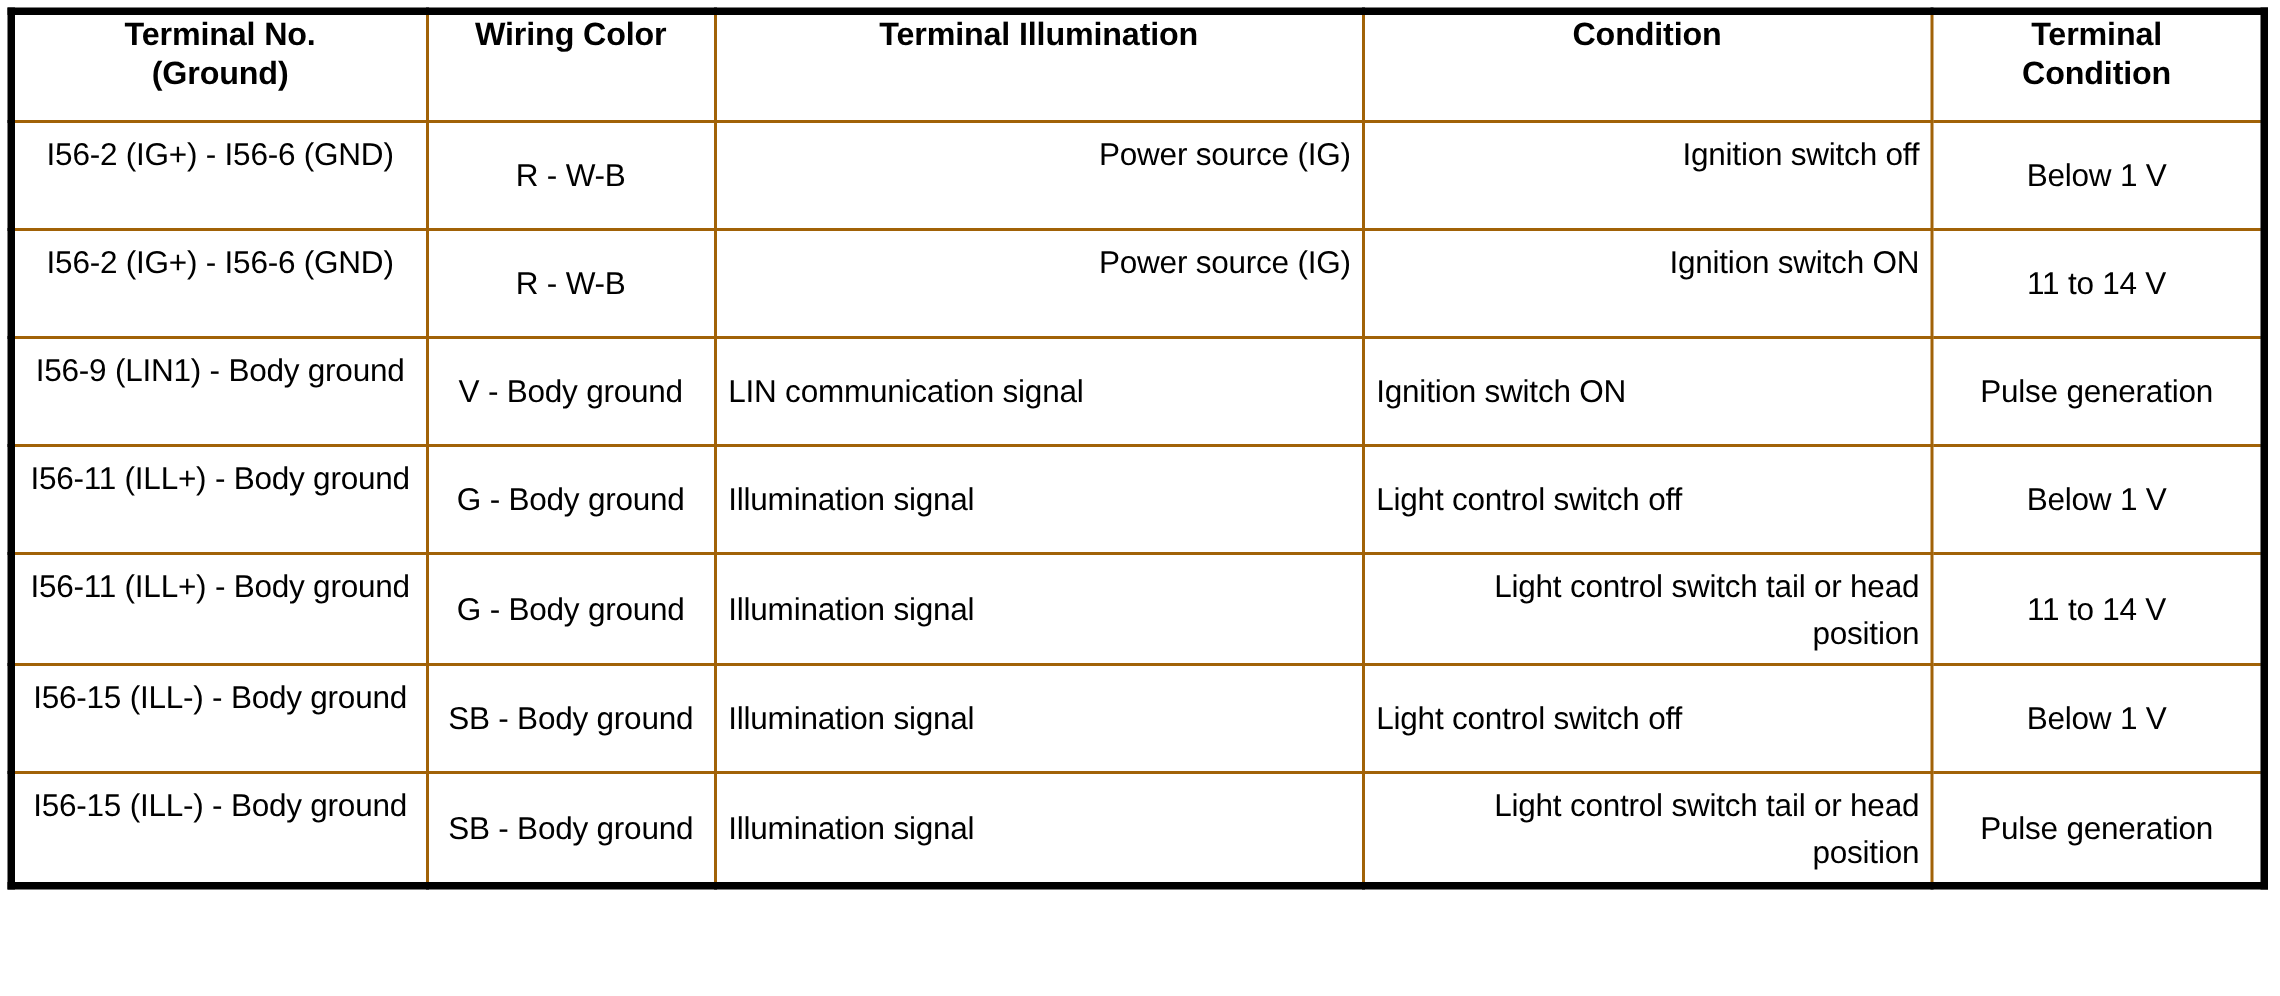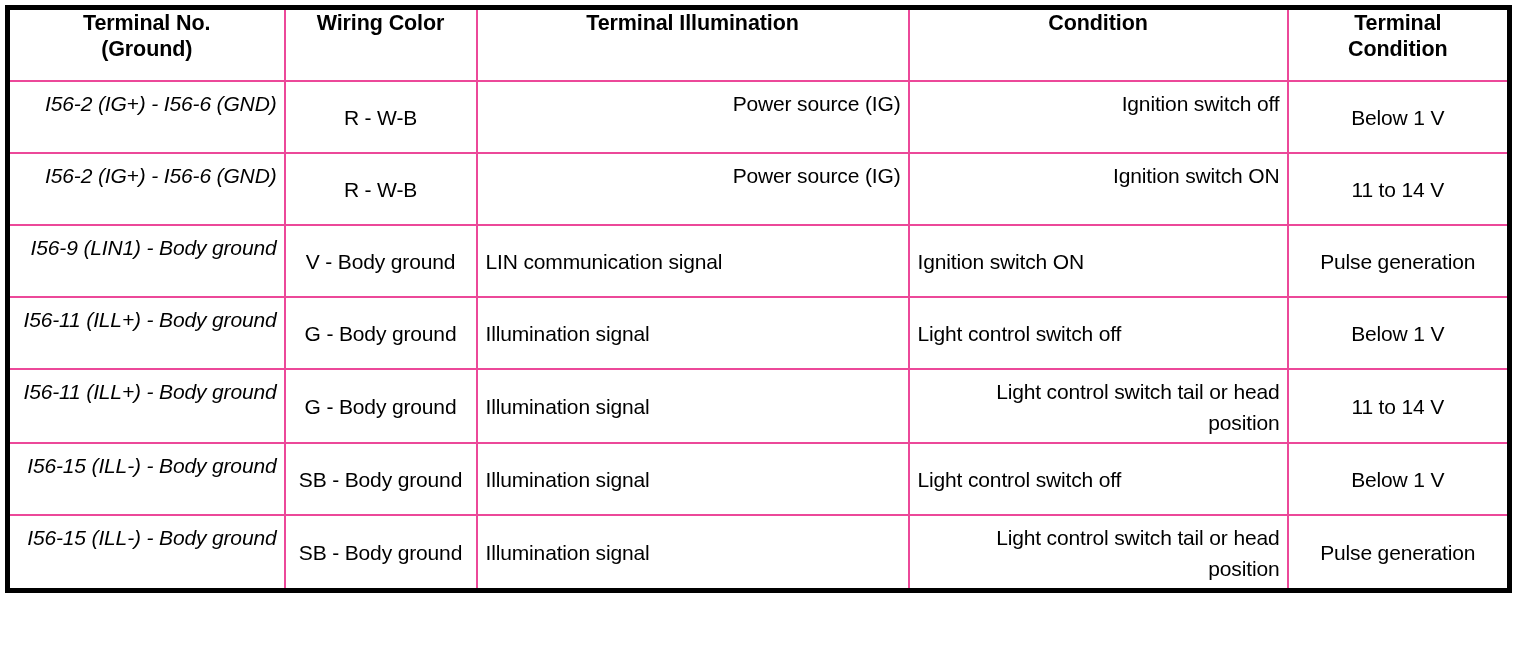--- a/index.html
+++ b/index.html
@@ -32,21 +32,21 @@
   }
 
   table.spec-table col.c-terminal   { width: 277px; }
   table.spec-table col.c-wiring     { width: 192px; }
   table.spec-table col.c-desc       { width: 432px; }
   table.spec-table col.c-condition  { width: 379px; }
   table.spec-table col.c-specified  { width: 222px; }
 
   table.spec-table th,
   table.spec-table td {
-    border: 2px solid #ec4899;
+    border: 2px solid #a16207;
     padding: 0;
     vertical-align: top;
   }
 
   thead th {
     height: 70px;
     text-align: center;
     vertical-align: middle;
     font-weight: bold;
     font-size: 21.5px;
@@ -85,21 +85,21 @@
   .cell-mid-left {
     display: flex;
     align-items: center;
     justify-content: flex-start;
     height: 100%;
     box-sizing: border-box;
     padding: 4px 8px;
     text-align: left;
   }
 
-  td.col-terminal  .cell { text-align: right; font-style: italic; }
+  td.col-terminal  .cell { text-align: center; }
   td.col-desc      .cell { text-align: right; }
   td.col-condition .cell { text-align: right; padding-left: 20px; }
 
   .hdr-line { display: block; }
 </style>
 </head>
 <body>
 
 <div class="sheet">
   <table class="spec-table">

